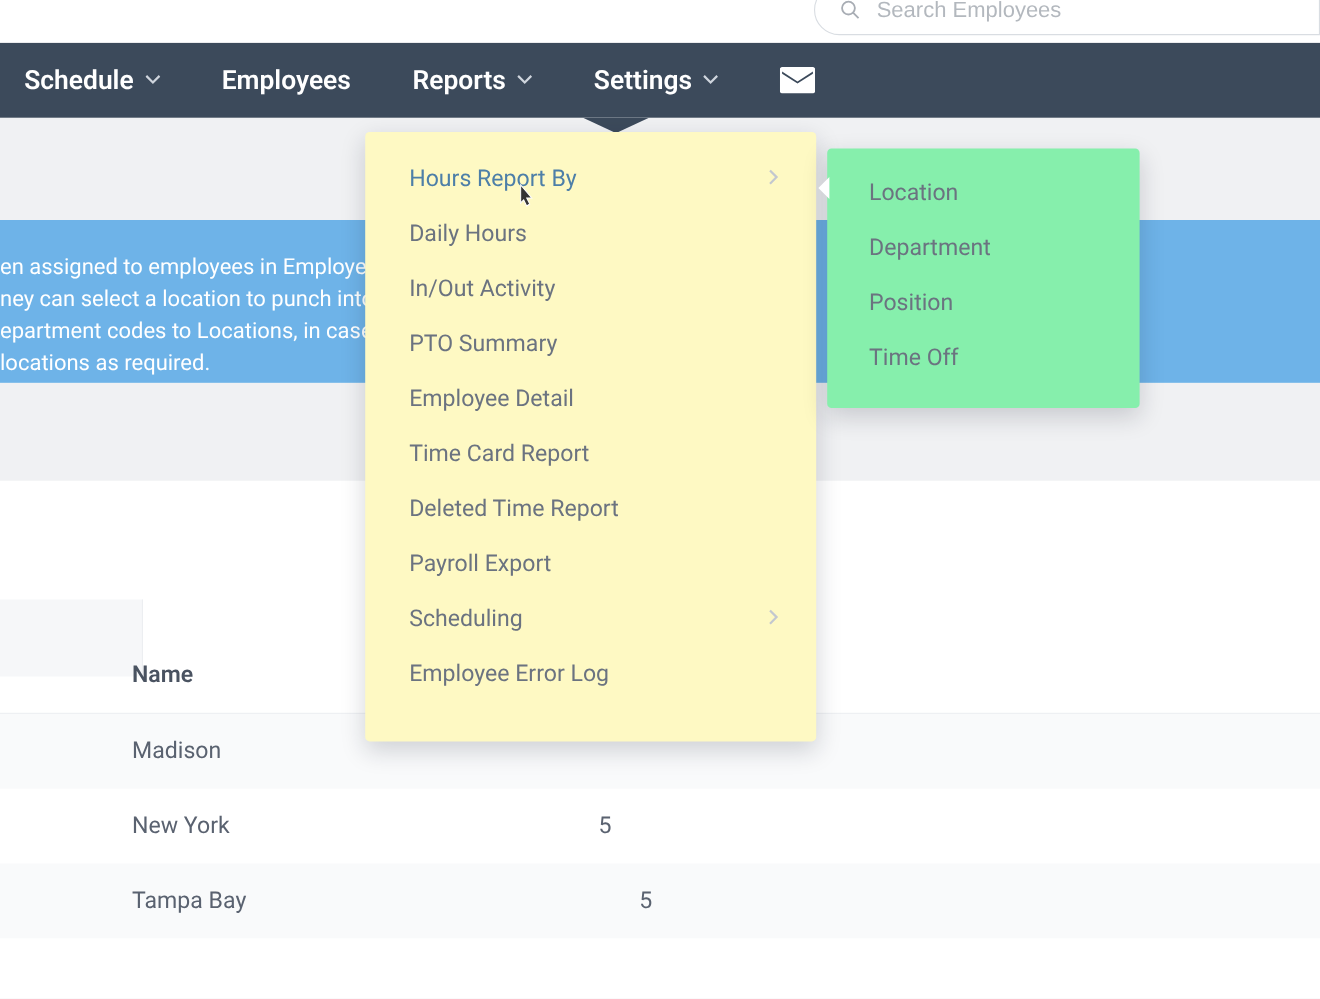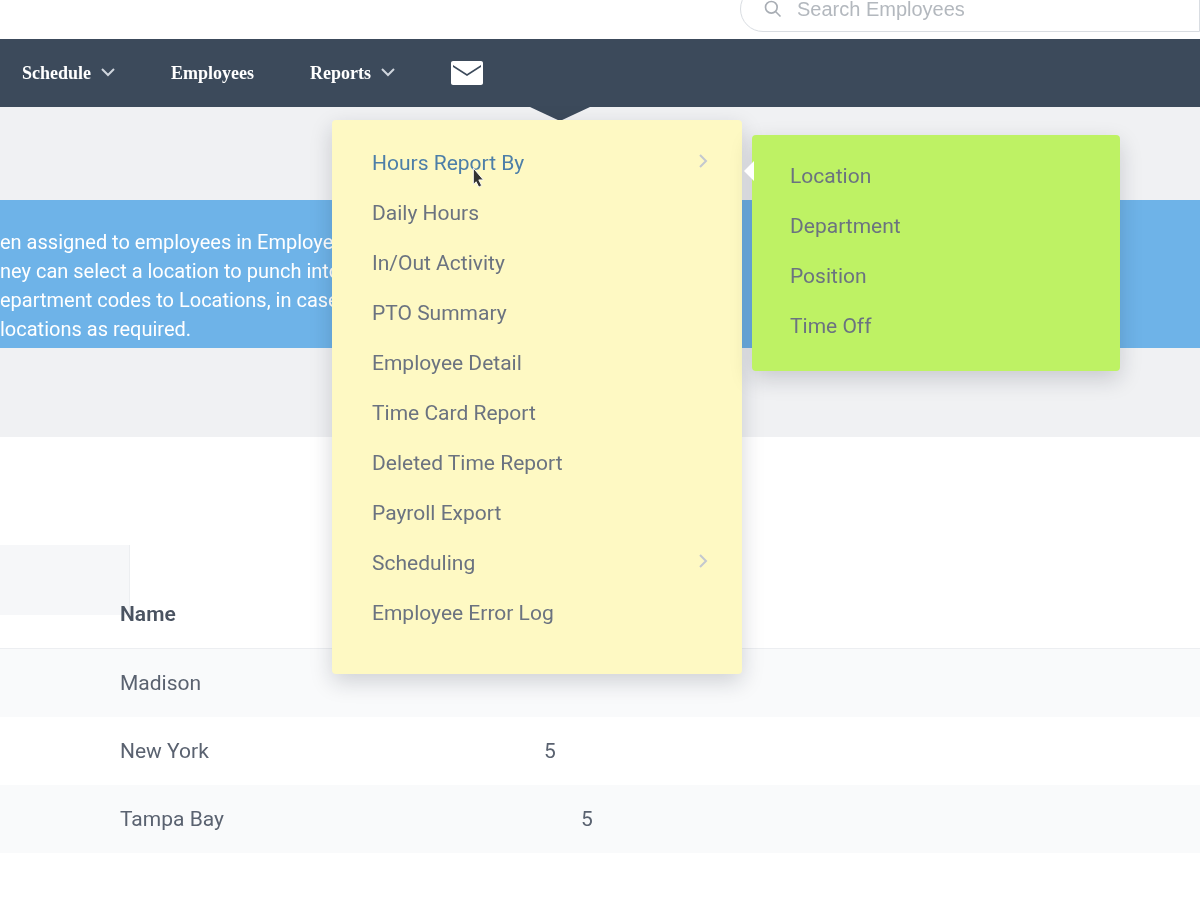--- a/index.html
+++ b/index.html
@@ -51,28 +51,27 @@
   .navbar {
     background: #3c4a5b;
     height: 68px;
     display: flex;
     align-items: center;
     padding-left: 22px;
     position: relative;
   }
   .nav-item {
     color: #ffffff;
-    font-size: 18px;
+    font-size: 24px;
     font-weight: 600;
     display: flex;
     align-items: center;
     margin-right: 56px;
     cursor: pointer;
     height: 100%;
-    font-family: Liberation Serif, serif;
   }
   .nav-item .chev {
     margin-left: 10px;
     font-size: 14px;
     color: #cfd5dd;
   }
   .mail-icon {
     color: #ffffff;
     width: 32px; height: 24px;
   }
@@ -169,22 +168,22 @@
   }
   .dropdown-item.active { color: #4d7fa8; }
   .dropdown-item .sub-chev {
     color: #c3c8cf;
     font-size: 16px;
   }
   .submenu {
     position: absolute;
     top: 135px;
     left: 752px;
-    width: 368px;
-    background: #bef264;
+    width: 284px;
+    background: #86efac;
     border-radius: 4px;
     box-shadow: 0 8px 22px rgba(20,30,45,0.18);
     padding: 16px 0 20px 0;
     z-index: 50;
   }
   .submenu-notch {
     position: absolute;
     left: -8px;
     top: 26px;
     width: 0; height: 0;
@@ -236,20 +235,28 @@
     <span>Employees</span>
   </div>
   <div class="nav-item">
     <span>Reports</span>
     <span class="chev">
       <svg width="14" height="10" viewBox="0 0 14 10" fill="none" stroke="currentColor" stroke-width="2">
           <polyline points="1,2 7,8 13,2"></polyline>
         </svg>
     </span>
   </div>
+  <div class="nav-item">
+    <span>Settings</span>
+    <span class="chev">
+      <svg width="14" height="10" viewBox="0 0 14 10" fill="none" stroke="currentColor" stroke-width="2">
+          <polyline points="1,2 7,8 13,2"></polyline>
+        </svg>
+    </span>
+  </div>
   <div class="nav-item" style="margin-right:0">
     <svg class="mail-icon" viewBox="0 0 32 24" fill="currentColor">
       <path d="M2 0h28c1.1 0 2 .9 2 2v20c0 1.1-.9 2-2 2H2c-1.1 0-2-.9-2-2V2C0 .9.9 0 2 0zm0 4v2l14 9L30 6V4L16 13 2 4z"></path>
     </svg>
   </div>
 </div>
 <div class="nav-arrow-bump"></div>
 
 <div class="info-banner">
   <div class="line">en assigned to employees in Employees</div>

